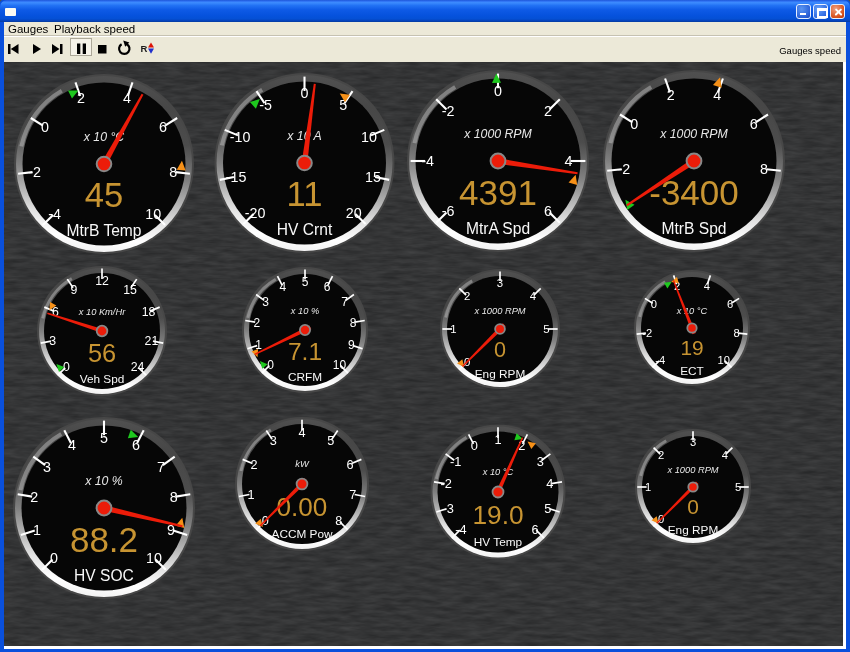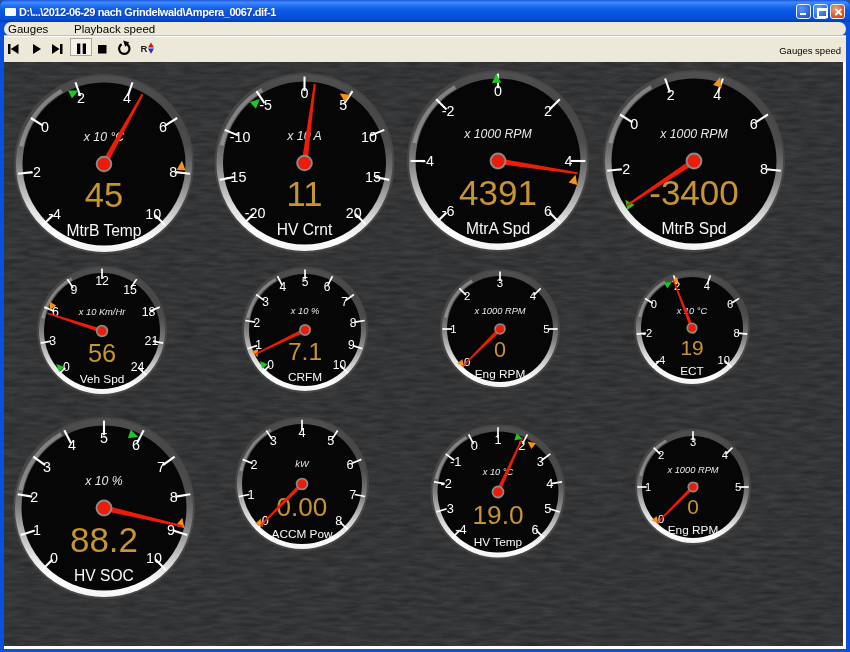--- a/index.html
+++ b/index.html
@@ -8,39 +8,38 @@
 #ticon { position:absolute; left:5px; top:8px; width:11px; height:8px; background:#fbfbf3; border-radius:1px; }
 #ttext { position:absolute; left:19px; top:5.5px; color:#fff; font-size:11px; font-weight:bold; letter-spacing:-0.42px; white-space:pre; text-shadow:1px 1px 1px #1238a8; }
 .tbtn { position:absolute; top:4px; width:15px; height:15px; border-radius:3px; border:1px solid #e8f0ff; }
 #bmin { left:796px; background:radial-gradient(circle at 35% 30%,#5a95f2,#2b61d8 70%,#1c49b8); }
 #bmax { left:813px; background:radial-gradient(circle at 35% 30%,#6aa3f8,#2e6ae2 70%,#1f52c4); }
 #bclose { left:830px; background:radial-gradient(circle at 35% 30%,#f0a080,#d9541f 65%,#b83a10); }
 #bmin::after { content:""; position:absolute; left:3px; bottom:3px; width:6px; height:2.5px; background:#fff; }
 #bmax::after { content:""; position:absolute; left:3px; top:3px; width:6.5px; height:5px; border:2px solid #fff; border-top-width:3px; }
 #bclose::before, #bclose::after { content:""; position:absolute; left:3px; top:6.2px; width:9px; height:2.4px; background:#fff; border-radius:1px; }
 #bclose::before { transform:rotate(45deg); } #bclose::after { transform:rotate(-45deg); }
-#menubar { position:absolute; left:4px; top:22px; width:842px; height:14px; background:#ECE9D8; color:#000; font-size:11.5px;border-radius:7px; }
+#menubar { position:absolute; left:4px; top:22px; width:842px; height:14px; background:#ECE9D8; color:#000; font-size:11.5px; }
 #menubar span { position:absolute; top:1px; }
 #toolbar { position:absolute; left:4px; top:36px; width:842px; height:26px; background:#ECE9D8; border-top:1px solid #fff; box-shadow:0 -1px 0 #c6c2b2; }
 #pausebox { position:absolute; left:65.5px; top:1px; width:22.5px; height:17.5px; background:#F6F3E9; border:1px solid #ACA899; }
 #nspeed { position:absolute; right:5px; top:8px; font-size:9.5px; color:#000; }
 #client { position:absolute; left:4px; top:62px; width:842px; height:587px; }
 #whiteedge { position:absolute; left:4px; top:62px; width:842px; height:587px; border-right:3px solid #fff; border-bottom:3px solid #fff; }
 </style></head>
 <body>
 <div id="win">
   <div id="title"></div>
   <div id="ticon"></div>
-  <div id="ttext">D:\...\2012-06-29 nach Grindelwald\Ampera_0067.dif-1</div>
   <div class="tbtn" id="bmin"></div>
     <div class="tbtn" id="bmax"></div>
     <div class="tbtn" id="bclose"></div>
   <div id="menubar">
       <span style="left:4px">Gauges</span>
-      <span style="left:70px">Playback speed</span>
+      <span style="left:50px">Playback speed</span>
     </div>
   <div id="toolbar">
     <div id="pausebox"></div>
     <svg width="842" height="26" style="position:absolute;left:0;top:0">
       <g fill="#000" transform="translate(0,1)">
         <rect x="4" y="6" width="2.5" height="10"></rect>
           <polygon points="14.5,6 14.5,16 6.8,11"></polygon>
         <polygon points="29,6 29,16 37,11"></polygon>
         <polygon points="48,6 48,16 55.5,11"></polygon>
           <rect x="56" y="6" width="2.5" height="10"></rect>

